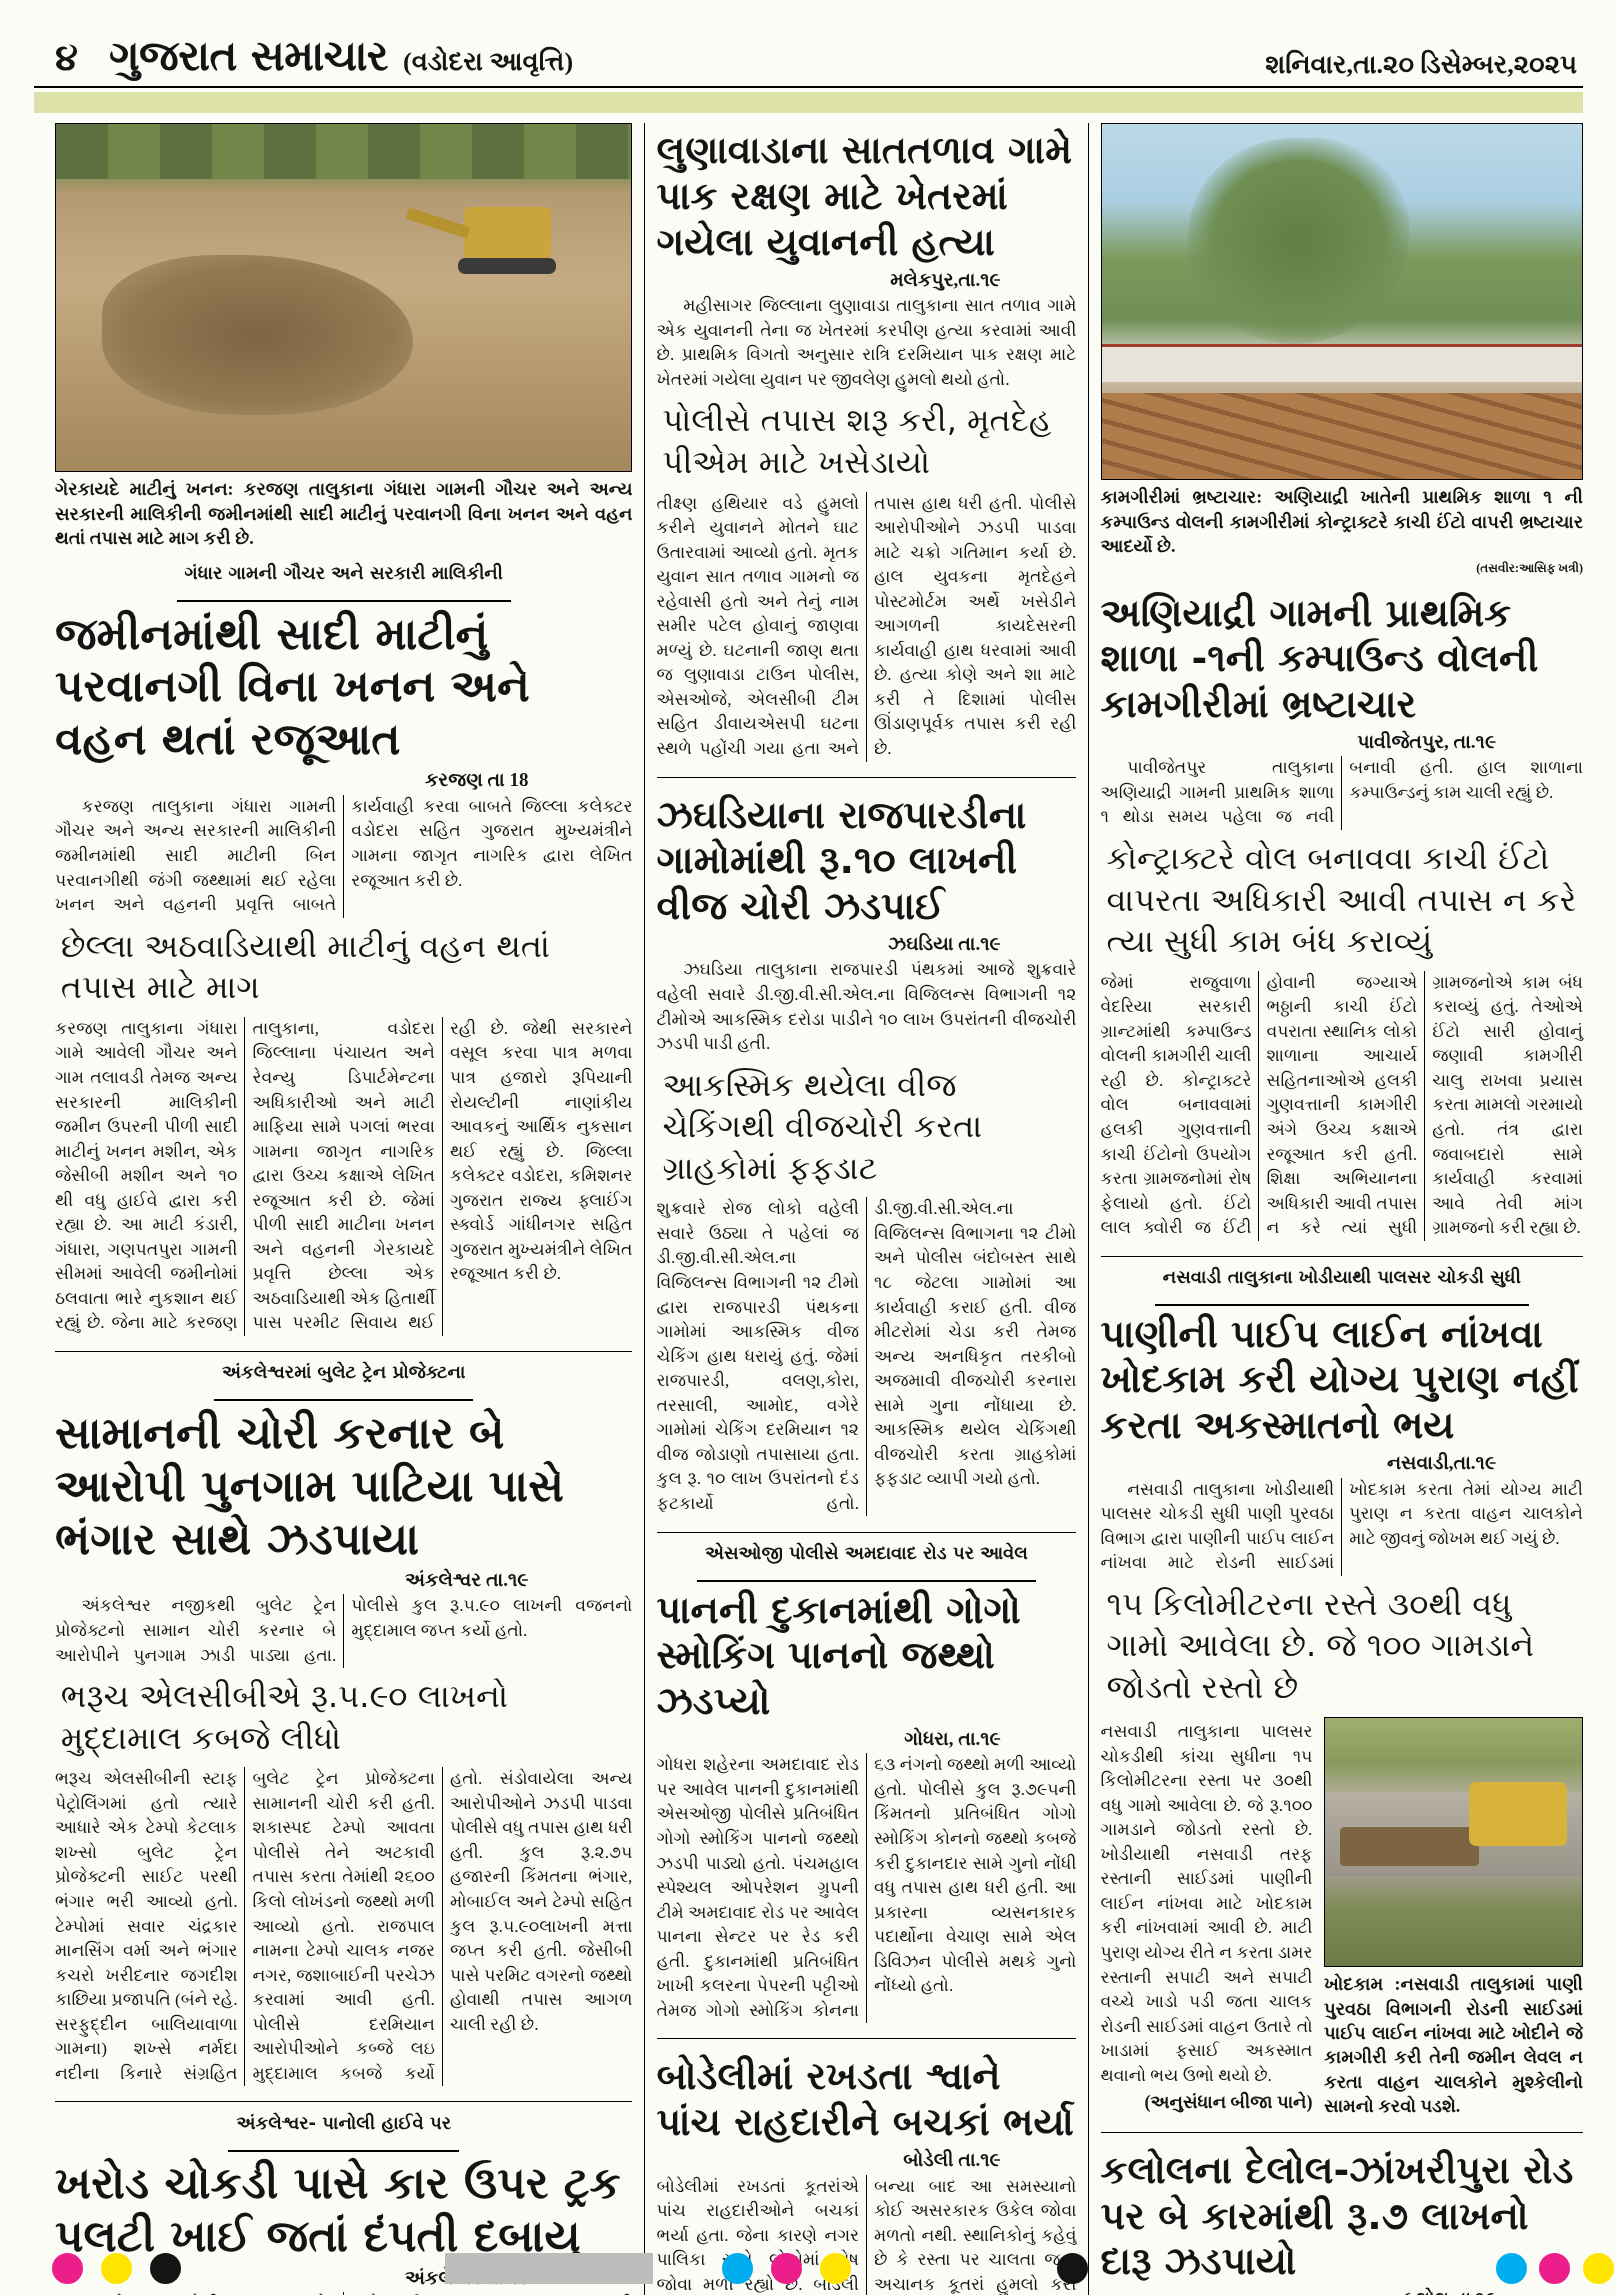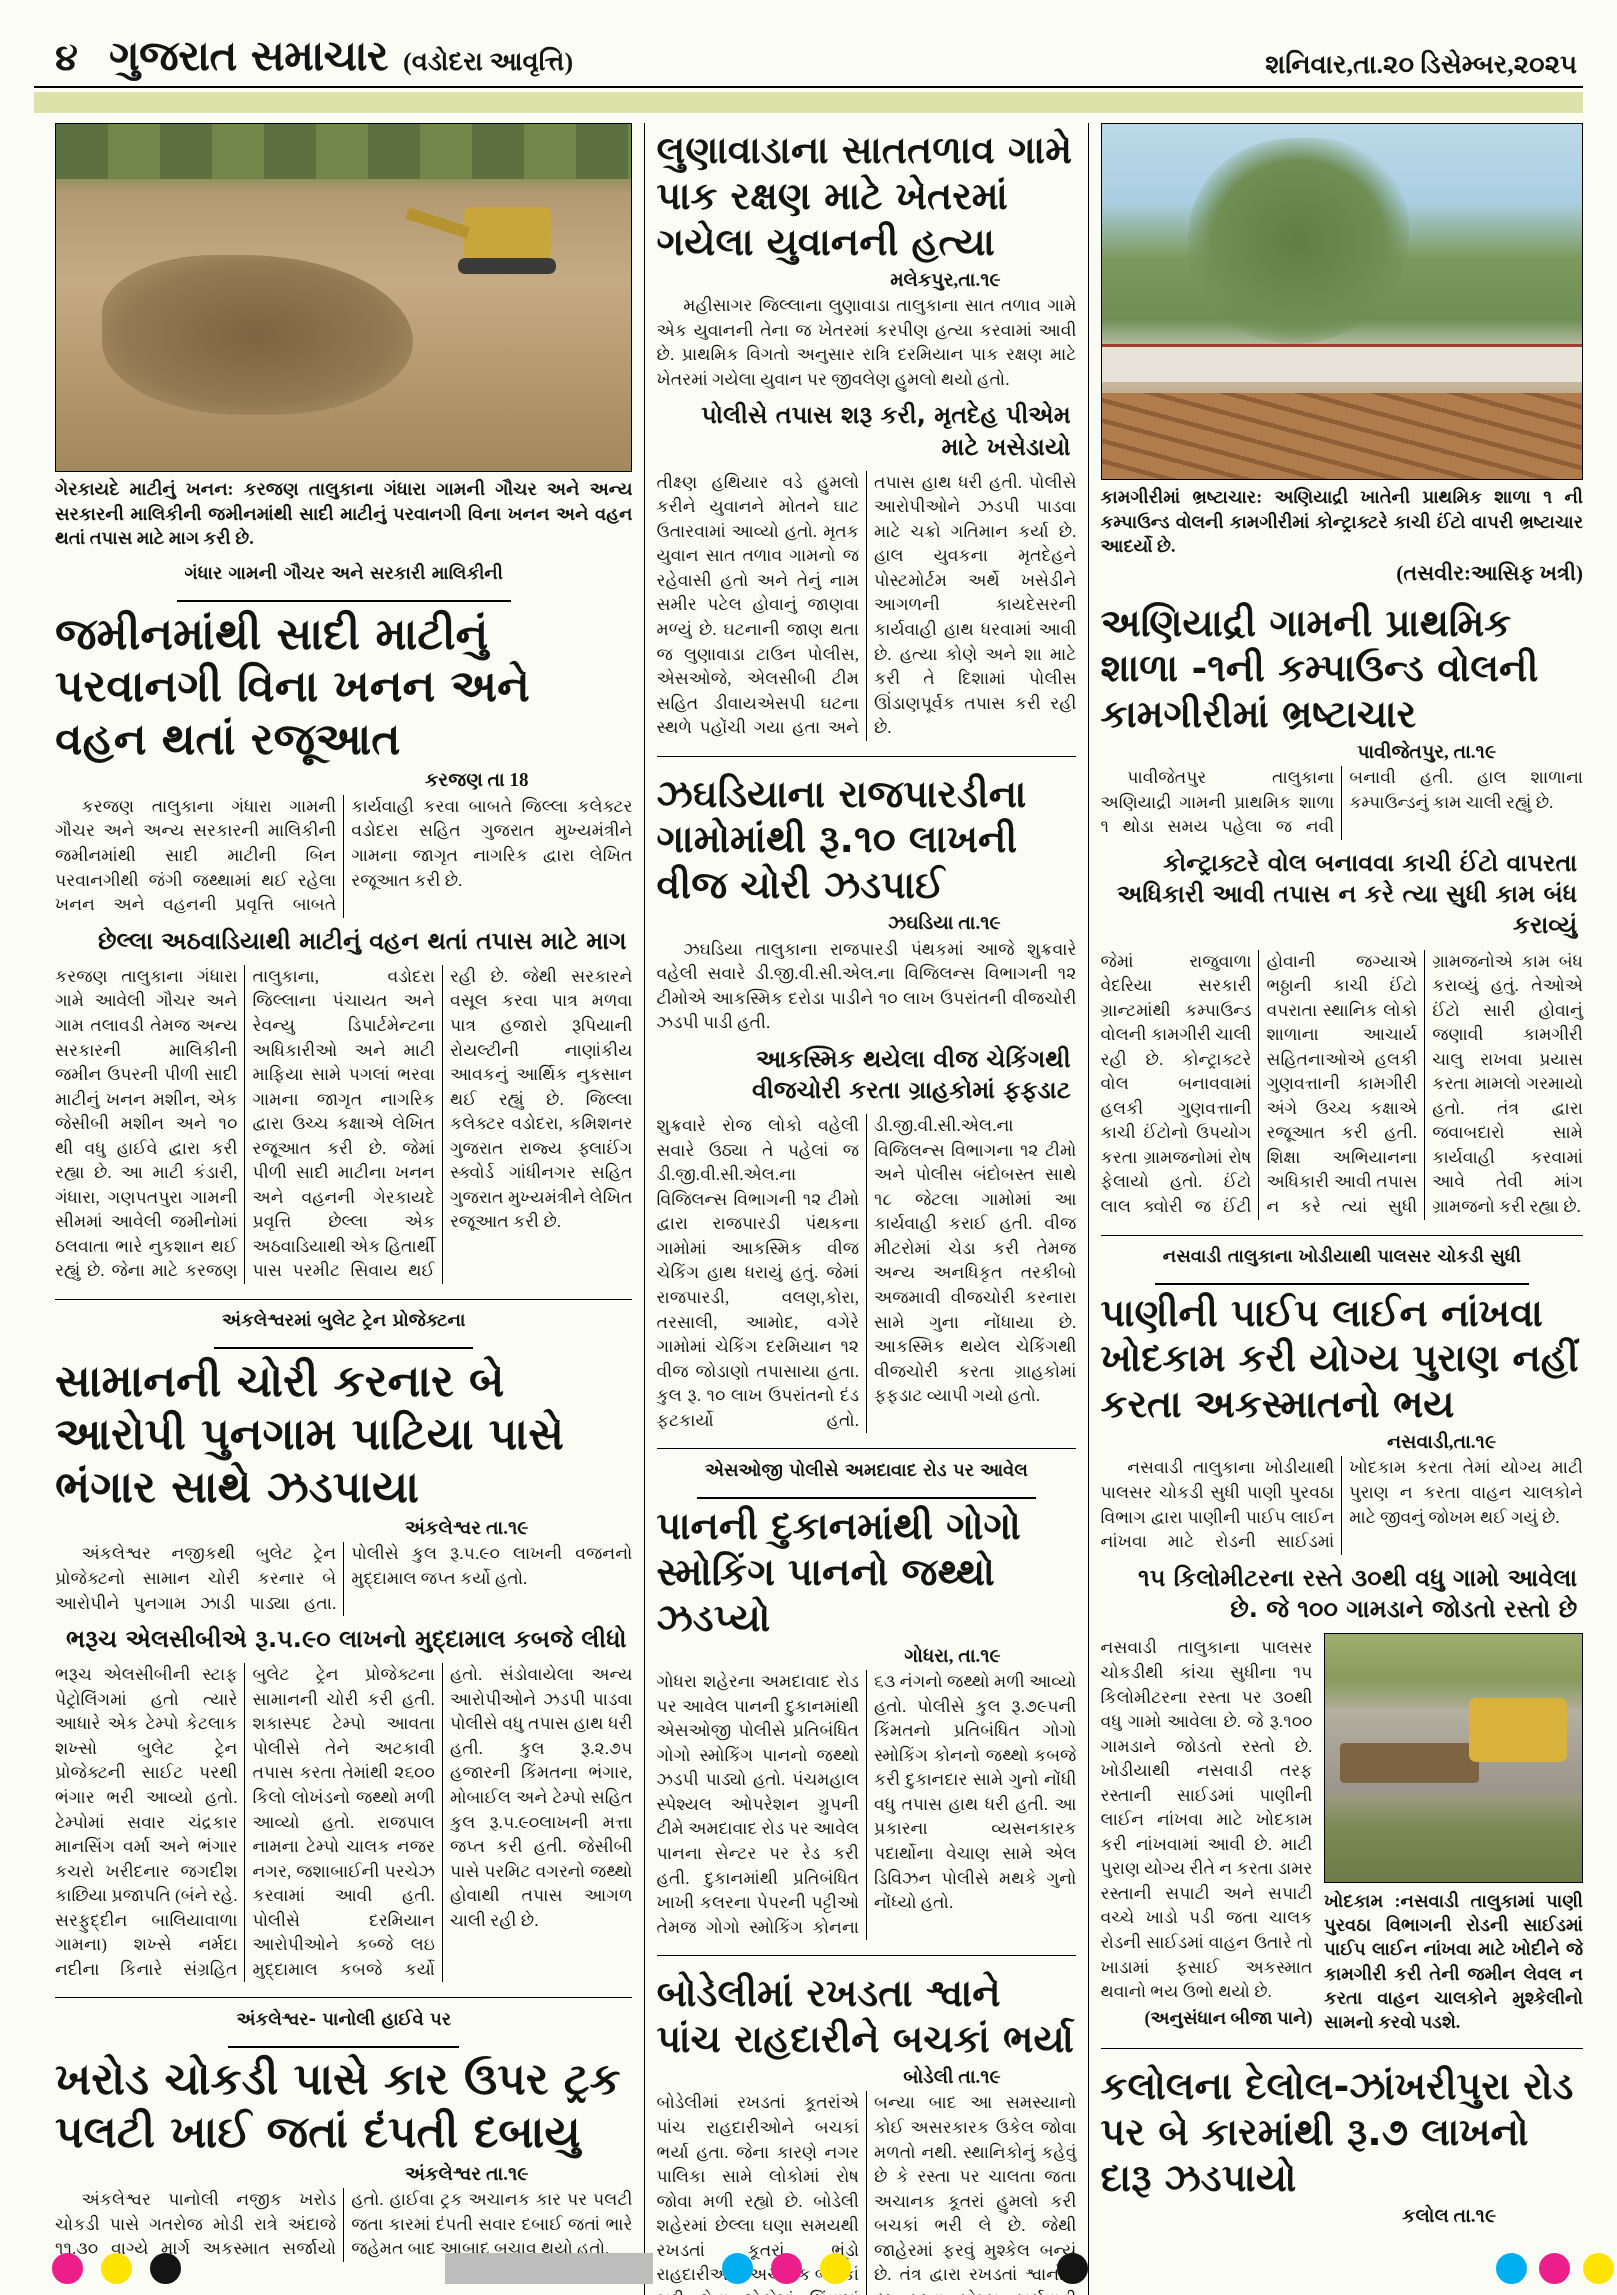--- a/index.html
+++ b/index.html
@@ -28,24 +28,24 @@
           padding:0 8px 16px 8px;font-family:"DejaVu Sans",sans-serif;}
   .headline{margin:5.8px 0 3.5px 0;font-weight:bold;line-height:1.2;
             font-family:"DejaVu Sans",sans-serif;}
   .hl-xl{font-size:44px;}
   .hl-lg{font-size:38px;}
   .dateline{font-weight:bold;font-size:19px;text-align:right;padding-right:18%;margin:2.3px 0;}
   .bodytxt{font-size:17.3px;line-height:1.42;text-align:justify;margin:3.5px 0;}
   .lead-ind{text-indent:26.6px;font-family:Liberation Serif, serif;}
   .c2{column-count:2;column-gap:15px;column-rule:1.2px solid #000;}
   .c3{column-count:3;column-gap:15px;column-rule:1.2px solid #000;}
-  .subhead{font-weight:bold;font-size:24px;text-align:right;line-height:1.3;margin:8px 5.8px;
+  .subhead{font-weight:normal;font-size:32px;text-align:left;line-height:1.3;margin:8px 5.8px;
            font-family:"DejaVu Sans",sans-serif;}
   .caption{font-weight:bold;font-size:18px;line-height:1.35;text-align:justify;margin:5.8px 0 2.3px 0;}
-  .credit{text-align:right;font-weight:bold;font-size:21px;}
+  .credit{text-align:right;font-weight:bold;font-size:12px;}
   .note{font-weight:bold;font-size:18px;text-align:right;margin-top:3.5px;}
   
   .photo{position:relative;border:1.7px solid #000;overflow:hidden;}
   .ph-l{height:347px;background:linear-gradient(180deg,#8a9a5d 0%,#76884c 12%,#b49a72 20%,#c5ab83 45%,#b79a6f 70%,#a3875d 100%);}
   .ph-l .trees{position:absolute;top:0;left:0;right:0;height:55px;
       background:repeating-linear-gradient(90deg,#5d7040 0 52px,#72864a 52px 104px);}
   .ph-l .pit{position:absolute;left:8%;top:38%;width:54%;height:46%;border-radius:40% 60% 50% 50%;
       background:radial-gradient(ellipse at center,#7d6543 0%,#937953 60%,#b49a72 100%);}
   .excv{position:absolute;right:14%;top:24%;width:87px;height:52px;background:#c9a53b;border-radius:5.8px;}
   .excv:before{content:"";position:absolute;left:-58px;top:10.4px;width:64px;height:11.6px;background:#b5932f;transform:rotate(18deg);}

